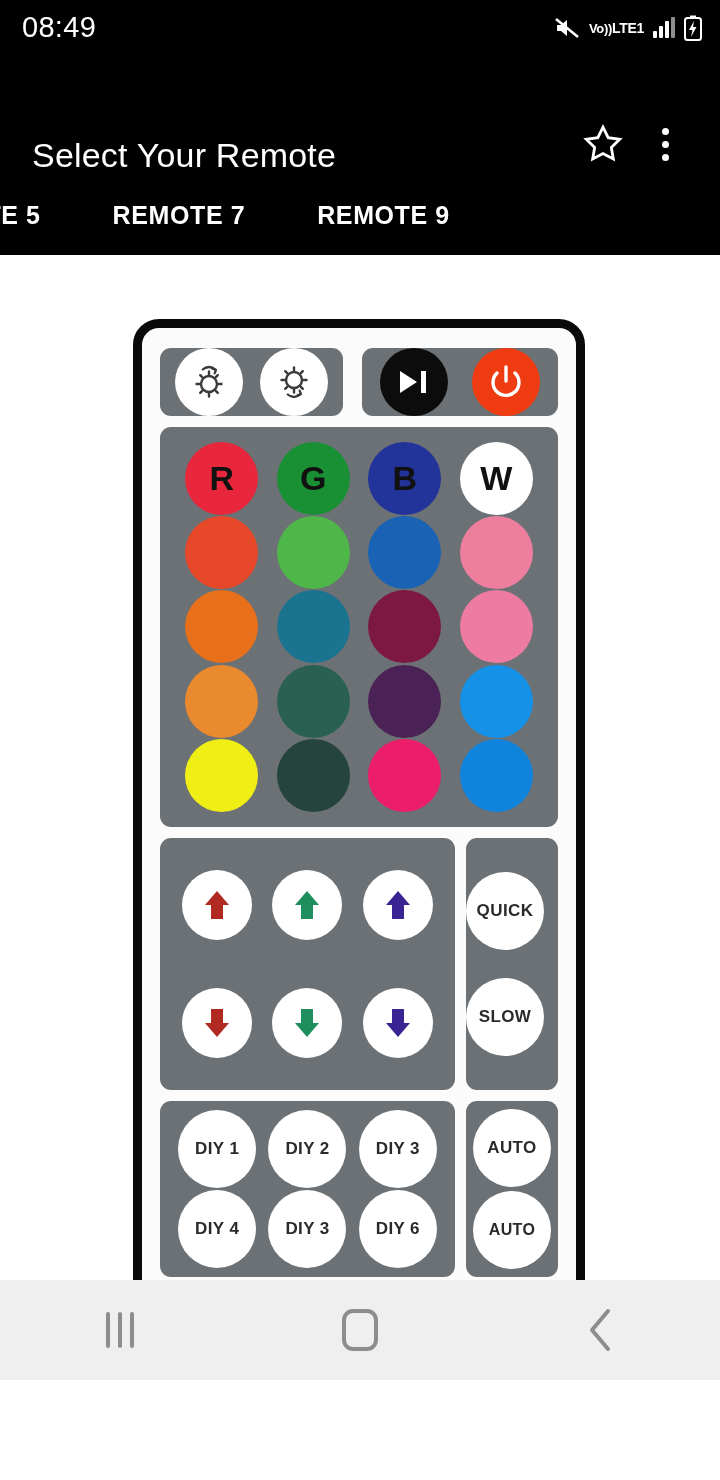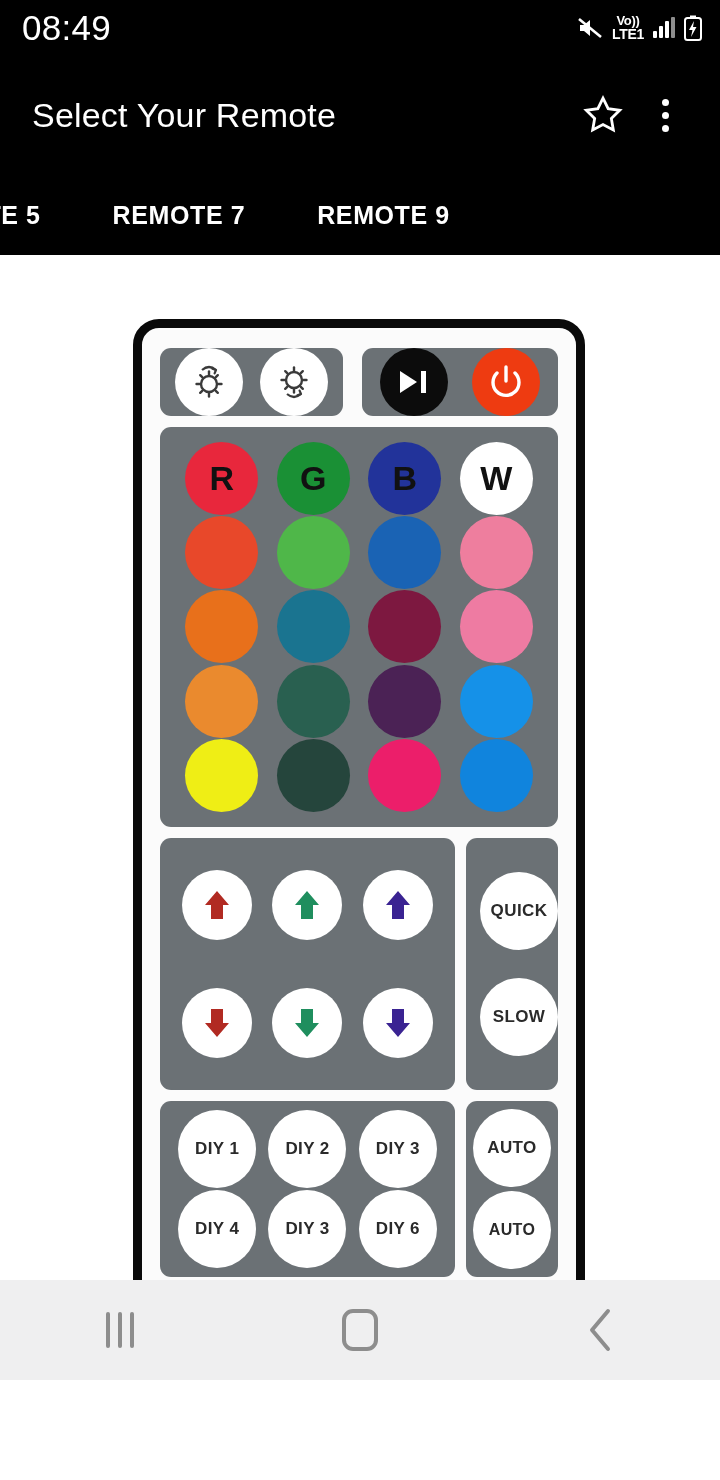--- a/index.html
+++ b/index.html
@@ -9,36 +9,36 @@
     background:#ffffff;
     overflow:hidden;
   }
 
   
   .status-bar{
     height:55px; background:#000; color:#fff;
     display:flex; align-items:center; justify-content:space-between;
     padding:0 18px 0 22px;
   }
-  .status-clock{ font-size:35px; font-weight:400; letter-spacing:.3px; }
+  .status-clock{ font-size:29px; font-weight:400; letter-spacing:.3px; }
   .status-icons{ display:flex; align-items:center; gap:9px; }
-  .volte{ display:flex; flex-direction:column; align-items:center; line-height:1; }
+  .volte{ display:flex; align-items:flex-end; line-height:1; }
   .volte .l1{ font-size:13px; font-weight:700; letter-spacing:-.3px;}
   .volte .l2{ font-size:14px; font-weight:700; letter-spacing:-.3px;}
   .bars{ display:flex; align-items:flex-end; gap:2px; height:20px;}
   .bars i{ display:block; width:4px; background:#fff; border-radius:1px;}
   .bars i:nth-child(1){height:7px}
   .bars i:nth-child(2){height:12px}
   .bars i:nth-child(3){height:17px}
   .bars i:nth-child(4){height:21px; background:#8e8e8e;}
 
   
   .app-bar{
     background:#000; color:#fff; height:120px;
-    display:flex; align-items:center; padding:0 24px 0 32px;
+    display:flex; align-items:flex-end; padding:0 24px 0 32px;
   }
   .app-title{ font-size:34px; font-weight:500; flex:1; letter-spacing:.2px;}
   .appbar-action{ width:62px; height:62px; display:flex; align-items:center; justify-content:center; }
   .kebab{ display:flex; flex-direction:column; gap:6px; align-items:center;}
   .kebab span{ width:7px; height:7px; border-radius:50%; background:#fff; display:block;}
 
   
   .tab-bar{
     background:#000; height:80px; position:relative; overflow:hidden;
   }
@@ -95,21 +95,21 @@
 
   
   .row-mid{ display:flex; gap:11px; flex:0 0 252px; }
   .panel-arrows{
     flex:1; padding:8px 12px;
     display:grid; grid-template-columns:repeat(3,1fr); grid-template-rows:repeat(2,1fr);
     justify-items:center; align-items:center;
   }
   .panel-qs{
     flex:0 0 92px; padding:6px 0;
-    display:flex; flex-direction:column; align-items:flex-end; justify-content:space-evenly;
+    display:flex; flex-direction:column; align-items:flex-start; justify-content:space-evenly;
   }
   .arrow-btn{ width:70px; height:70px; }
   .lbl-btn{ width:78px; height:78px; font-size:17px; font-weight:700; color:#2a2a2a; letter-spacing:.4px;}
   .lbl-sm{ font-size:16px; }
 
   
   .row-diy{ display:flex; gap:11px; flex:0 0 176px; }
   .panel-diy{
     flex:1; padding:8px 12px;
     display:grid; grid-template-columns:repeat(3,1fr); grid-template-rows:repeat(2,1fr);

